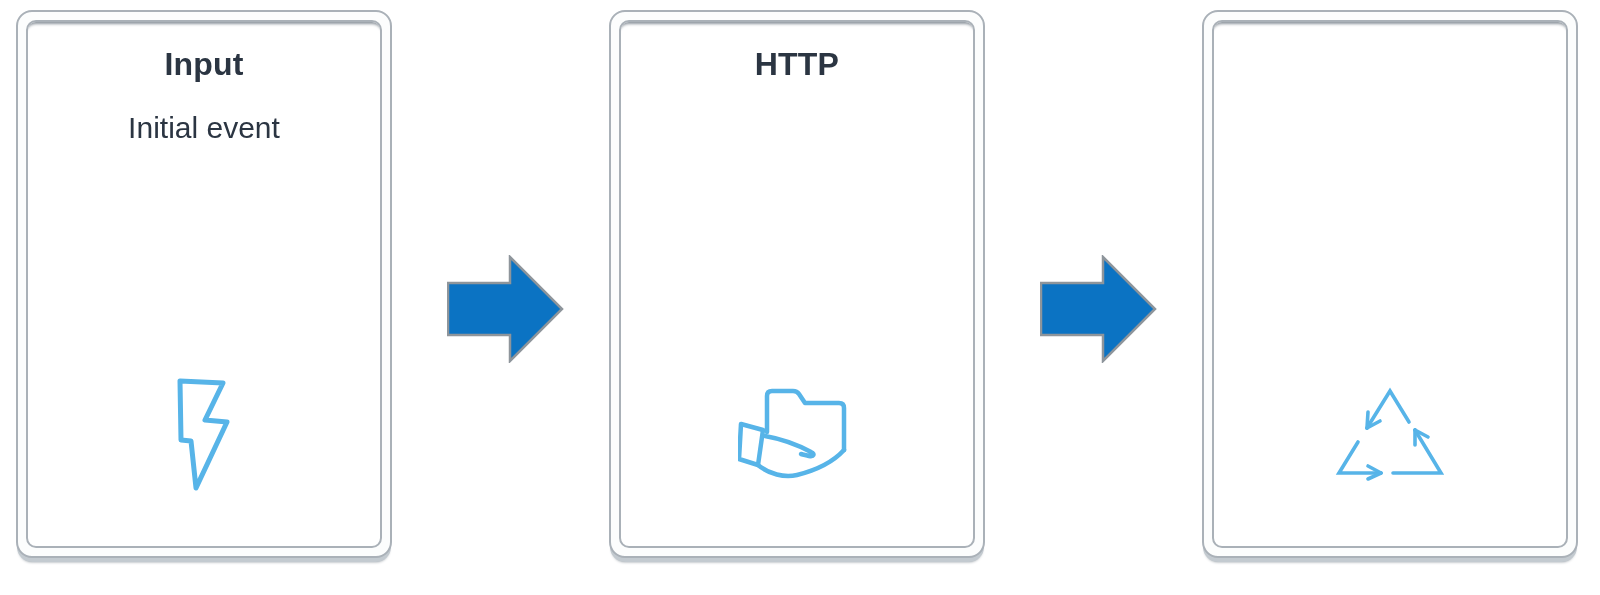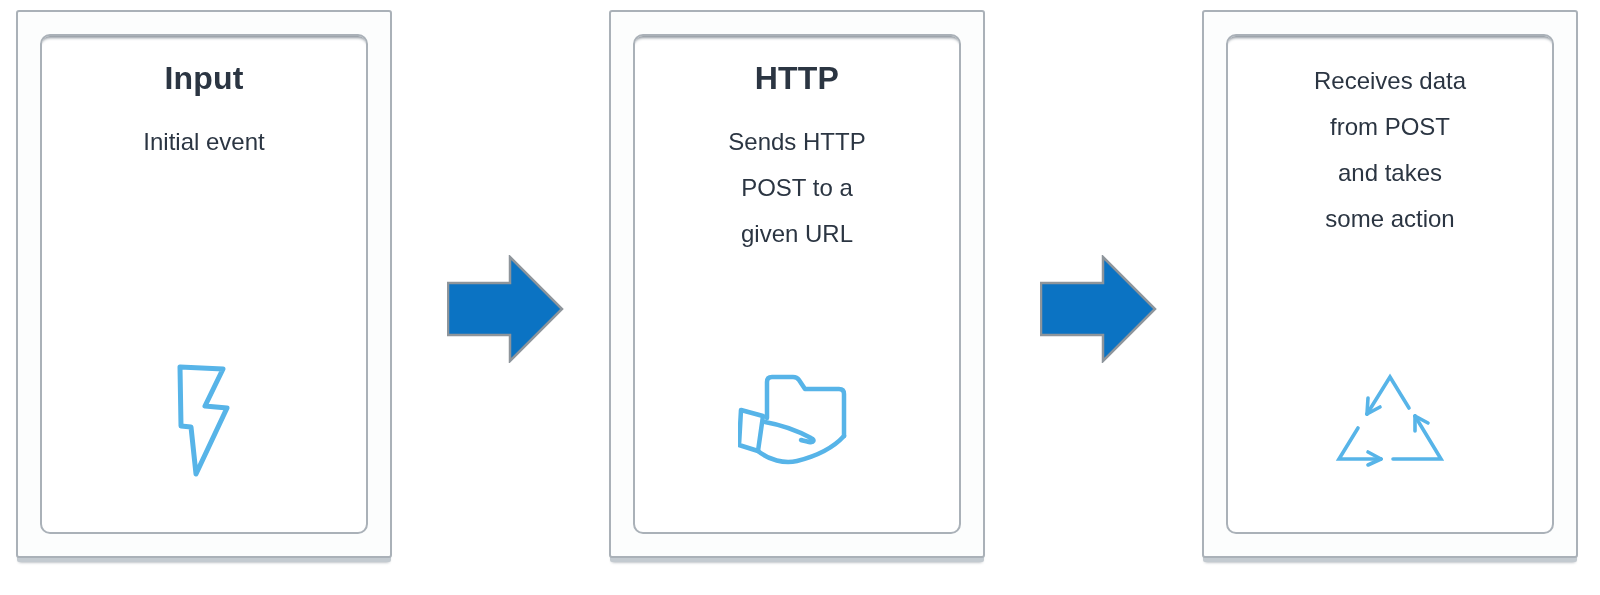--- a/index.html
+++ b/index.html
@@ -24,43 +24,43 @@
     align-items: flex-start;
     padding: 10px 0 0 16px;
     width: 1600px;
   }
   .card {
     flex: none;
     width: 376px;
     height: 548px;
     background: #fcfdfd;
     border: 2px solid var(--frame-border);
-    border-radius: 3px;
-    padding: 22px;
+    border-radius: 16px;
+    padding: 8px;
     box-shadow: 0 5px 0 -1px var(--frame-lip), 0 7px 3px -3px var(--frame-bevel);
   }
   .card-inner {
     position: relative;
     height: 100%;
     background: #ffffff;
     border: 2px solid var(--frame-border);
     border-radius: 10px;
     box-shadow: inset 0 5px 3px -3px var(--frame-bevel);
     text-align: center;
   }
   .card-title {
     margin: 24px 10px 0;
     font-size: 32px;
     font-weight: 700;
     color: var(--text);
     letter-spacing: 0.2px;
   }
   .card-body {
     margin: 22px 16px 0;
-    font-size: 24px;
+    font-size: 30px;
     line-height: 46px;
     color: var(--text);
     white-space: pre-line;
   }
   .icon-area {
     position: absolute;
     left: 0; right: 0;
     bottom: 44px;
     height: 134px;
     display: flex;
@@ -105,23 +105,20 @@
 
   <div class="flow-arrow gap-1">
     <svg width="117" height="108" viewBox="0 0 117 108">
       <polygon class="arrow-shape" points="1,28 63,28 63,2 115,54 63,106 63,80 1,80"></polygon>
     </svg>
   </div>
 
   <section class="card">
     <div class="card-inner">
       <h2 class="card-title">HTTP</h2>
-      <p class="card-body">Sends HTTP
-POST to a
-given URL</p>
       <div class="icon-area">
         <svg width="118" height="96" viewBox="0 0 118 96">
 
           <path class="sky-stroke" stroke-width="4.5" stroke-linecap="round" stroke-linejoin="round" d="M29,45 L29,9 Q29,4 34,4 L55,4 Q59,4 61,7 L67,16 L101,16 Q106,16 106,21 L106,63"></path>
 
           <path class="sky-stroke" stroke-width="4.5" stroke-linejoin="round" d="M3,37 L25,43 L20,78 L1,72 Z"></path>
 
           <path class="sky-stroke" stroke-width="4.5" stroke-linecap="round" d="M27,49 C44,52 60,58 73,65 C77,67 76,70 71,69 C68,68 66,68 63,67"></path>
 
           <path class="sky-stroke" stroke-width="4.5" stroke-linecap="round" d="M20,78 C31,87 46,91 59,88 C79,83 96,74 106,63"></path>
@@ -131,24 +128,20 @@
   </section>
 
   <div class="flow-arrow gap-2">
     <svg width="117" height="108" viewBox="0 0 117 108">
       <polygon class="arrow-shape" points="1,28 63,28 63,2 115,54 63,106 63,80 1,80"></polygon>
     </svg>
   </div>
 
   <section class="card">
     <div class="card-inner">
-      <p class="card-body">Receives data
-from POST
-and takes
-some action</p>
       <div class="icon-area">
         <svg width="110" height="96" viewBox="0 0 110 96">
 
           <path class="sky-stroke" stroke-width="3.6" stroke-linecap="round" stroke-linejoin="miter" d="M32,41 L55,4 L74,35"></path>
           <path class="sky-stroke" stroke-width="3.6" stroke-linecap="round" d="M32,41 L45,34"></path>
           <path class="sky-stroke" stroke-width="3.6" stroke-linecap="round" d="M32,41 L33,25"></path>
 
           <path class="sky-stroke" stroke-width="3.6" stroke-linecap="round" stroke-linejoin="miter" d="M23,55 L4,86 L46,86"></path>
           <path class="sky-stroke" stroke-width="3.6" stroke-linecap="round" d="M46,86 L33,79"></path>
           <path class="sky-stroke" stroke-width="3.6" stroke-linecap="round" d="M46,86 L33,92"></path>

